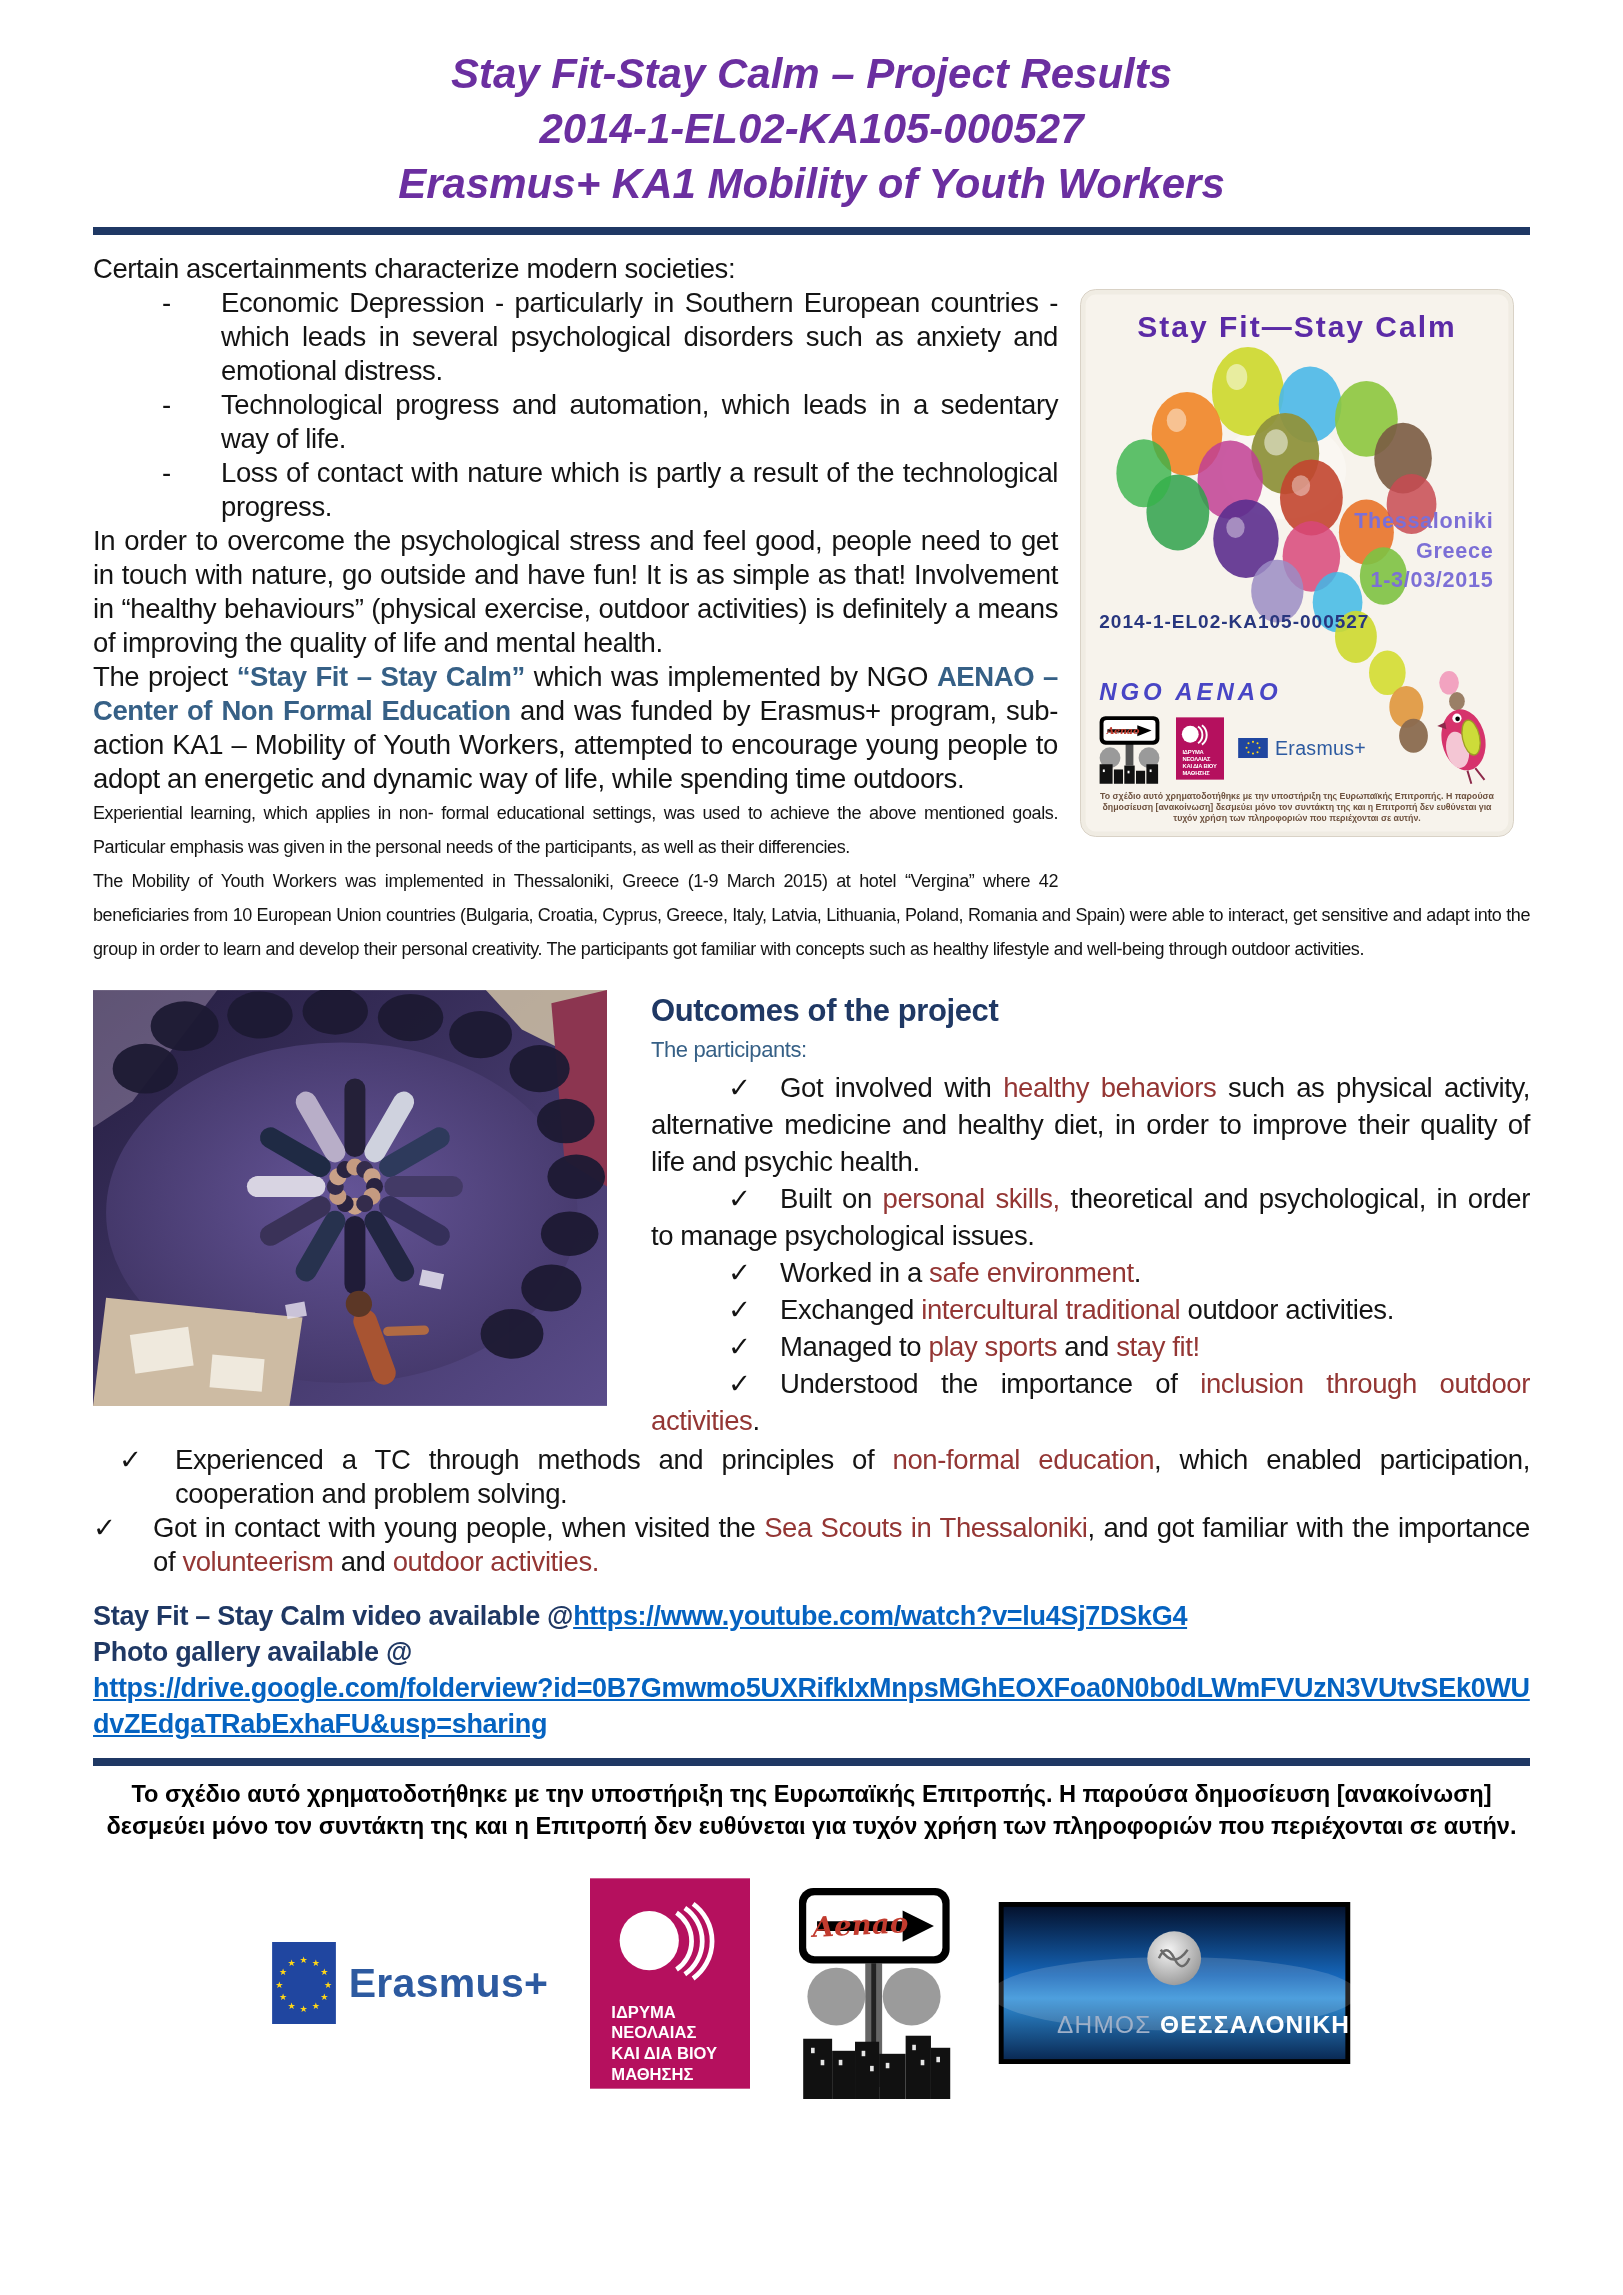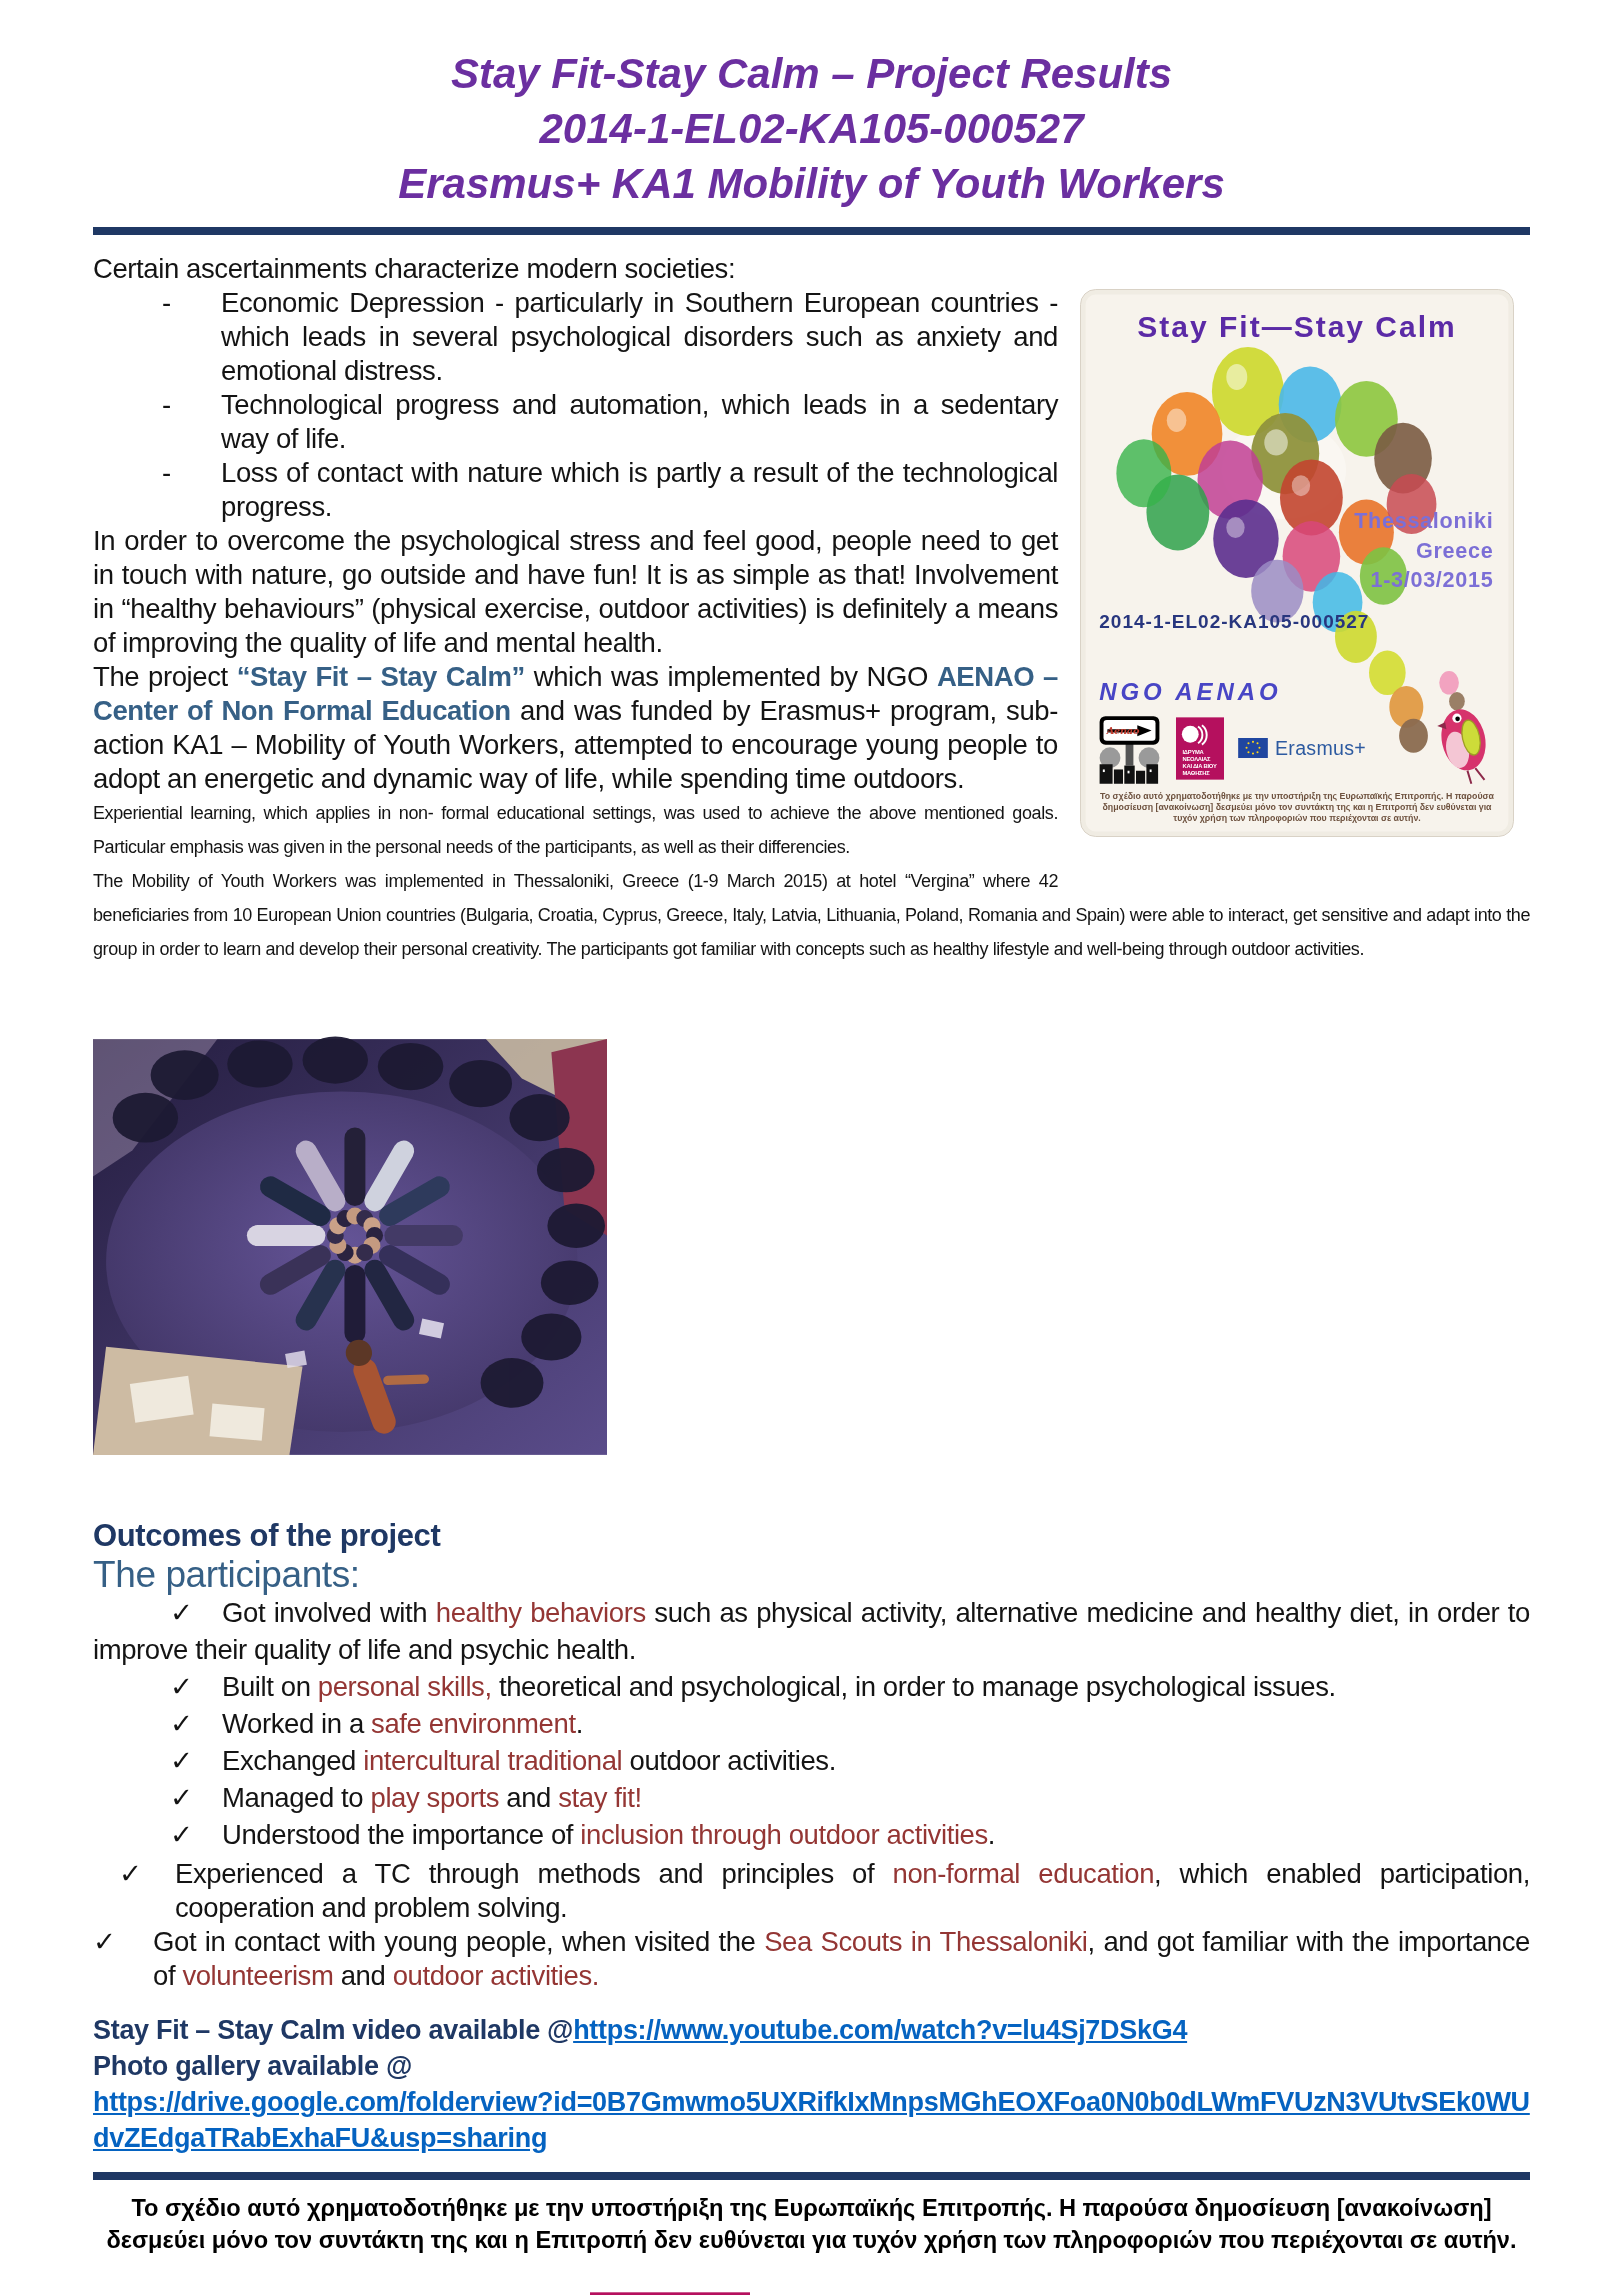--- a/index.html
+++ b/index.html
@@ -33,25 +33,25 @@
          font-style:italic;font-size:24px;letter-spacing:3.9px;}
   .p-logos{position:absolute;left:15.7px;top:422px;display:flex;align-items:center;gap:14.4px;}
   .p-erasmus{display:flex;align-items:center;gap:6.5px;}
   .p-erasmus-text{font-size:19.6px;color:#2D5AA0;letter-spacing:0.3px;}
   .p-bird{position:absolute;right:10.5px;top:381px;}
   .p-disc{position:absolute;left:18.3px;right:18.3px;top:501px;text-align:center;
           font-size:8.8px;font-weight:bold;color:#6E523F;line-height:11px;letter-spacing:0;}
   
   .body-wide p{margin:0;text-align:justify;font-size:18px;line-height:34px;letter-spacing:-0.4px;}
   
-  .outcomes{margin-top:23.6px;display:flex;gap:11px;flex-direction:column;}
+  .outcomes{margin-top:23.6px;display:flex;gap:44px;}
   .photo{flex:0 0 514px;width:514px;height:416px;}
   .ocol{flex:1;font-size:27.5px;line-height:37px;letter-spacing:-0.4px;}
   .oheading{color:#1F3864;font-weight:bold;font-size:31px;line-height:41px;margin:0;}
-  .osub{color:#366086;font-size:37px;line-height:38px;margin:0;}
+  .osub{color:#366086;font-size:22px;line-height:38px;margin:0;}
   .obullet{margin:0;text-align:justify;text-indent:77px;}
   .check{display:inline-block;width:52px;text-indent:0;font-weight:normal;color:#141414;}
   .fbullets{font-size:27.5px;line-height:34px;letter-spacing:-0.4px;}
   .fbullets p{text-align:justify;}
   .fb1{margin:3.9px 0 0 0;padding-left:82px;text-indent:-56px;}
   .fb1 .check{width:56px;}
   .fb2{margin:0;padding-left:60px;text-indent:-60px;}
   .fb2 .check{width:60px;}
   
   .links{margin-top:19.6px;font-size:27px;line-height:36px;font-weight:bold;letter-spacing:-0.3px;}

